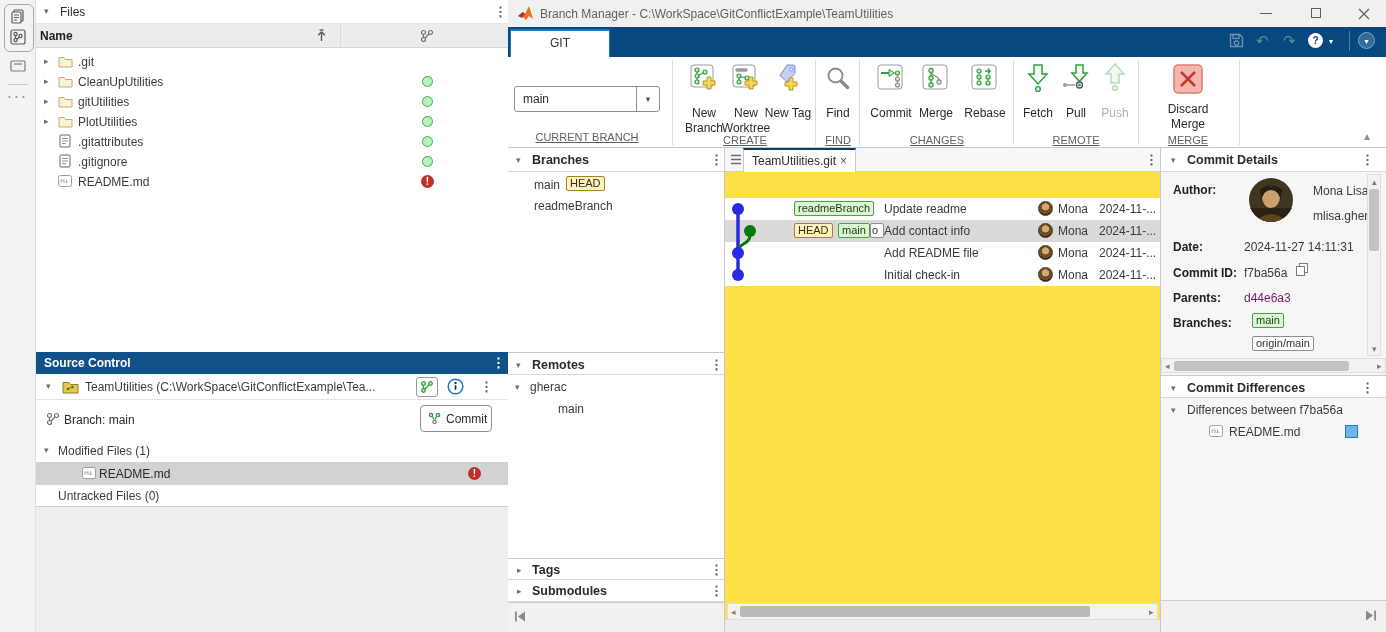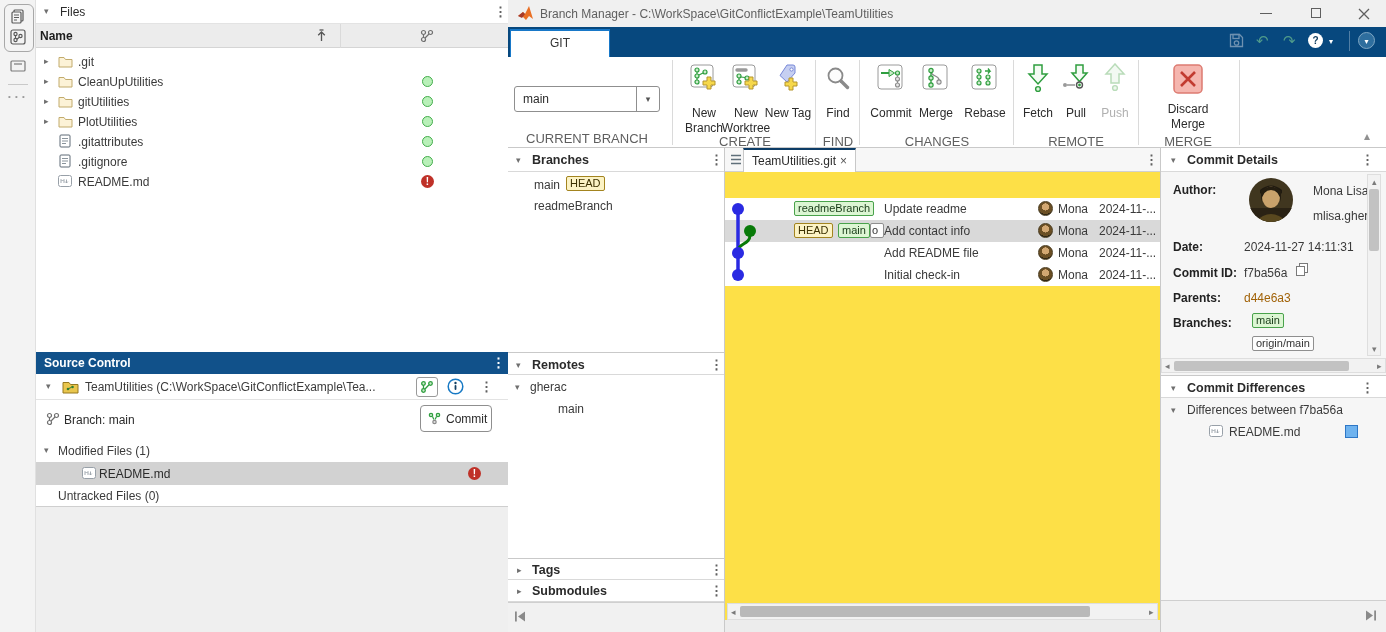--- a/index.html
+++ b/index.html
@@ -3,32 +3,32 @@
 <meta charset="utf-8">
 <style>
   html,body{margin:0;padding:0;}
   body{font-family:"Liberation Sans",sans-serif;font-size:12px;color:#3a3a3a;-webkit-font-smoothing:antialiased;}
   #app{position:relative;width:1386px;height:632px;background:#fff;overflow:hidden;}
   .abs{position:absolute;}
   .bold{font-weight:bold;}
   .nowrap{white-space:nowrap;overflow:hidden;}
   .caret{color:#6f6f6f;font-size:9px;line-height:9px;}
   .kebab{color:#606060;font-size:13px;line-height:13px;letter-spacing:0;font-weight:bold;cursor:pointer;}
-  .seclabel{font-size:13px;color:#5f5f5f;text-align:center;}
+  .seclabel{font-size:11px;color:#5f5f5f;text-align:center;text-decoration:underline;}
   .vsep{border-left:1px solid #dadada;}
   .toolbtn-label{font-size:12px;color:#2b2b2b;text-align:center;line-height:15px;}
   .okdot{width:11px;height:11px;border-radius:50%;background:#b9f0b9;border:1.5px solid #44ad4c;box-sizing:border-box;}
   .warndot{width:13px;height:13px;border-radius:50%;background:#bf3128;color:#fff;font-size:10px;font-weight:bold;text-align:center;line-height:13px;}
   .badge{display:inline-block;font-size:11px;line-height:13px;padding:0 3px;border-radius:2px;white-space:nowrap;}
   .badge-head{background:#fcf3c5;border:1px solid #a3841f;color:#3c3000;}
   .badge-branch{background:#dcf6d3;border:1px solid #49a24b;color:#173a17;}
   .badge-remote{background:#fdfdfd;border:1px solid #8f8f8f;color:#333;}
   .panel-hd{background:#fff;border-bottom:1px solid #d9d9d9;box-sizing:border-box;}
   .panel-hd .t{font-weight:bold;color:#2b2b2b;font-size:12.5px;}
-  .link{color:#a16207;cursor:pointer;text-align:center;}
+  .link{color:#701a75;cursor:pointer;text-align:center;}
   .scroll-track{background:#f2f2f2;border:1px solid #dedede;box-sizing:border-box;}
   .scroll-thumb{background:#c2c2c2;border-radius:2px;}
   .arrowglyph{color:#7a7a7a;font-size:9px;line-height:9px;}
   .avatar-sm{width:15px;height:15px;border-radius:50%;background:radial-gradient(circle at 50% 38%, #d2a771 0 34%, #6b4f24 35% 68%, #2c2413 69%);border:1px solid #4a3c20;box-sizing:border-box;}
   .rowbg{background:#fff;}
   .rowsel{background:#d9d9d9;}
   .hdr-cell{font-weight:bold;color:#1d1d1d;font-size:12.5px;}
 </style>
 </head>
 <body>

